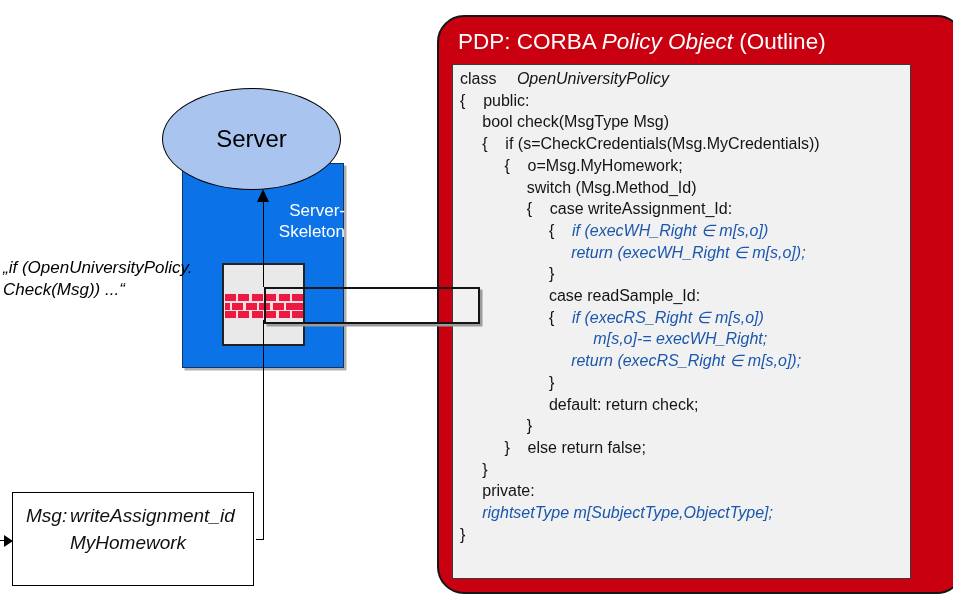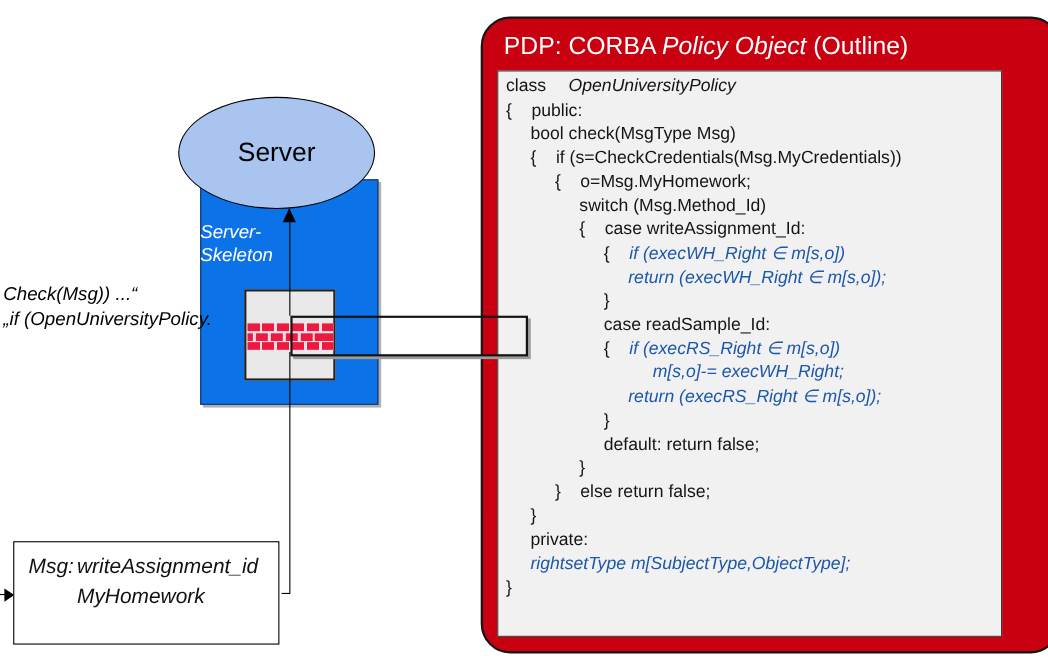--- a/index.html
+++ b/index.html
@@ -10,21 +10,21 @@
     color:#111;
   }
   
   .skeleton-rect {
     position:absolute; left:182px; top:163px; width:160px; height:203px;
     background:var(--server-blue); border:1.5px solid #14335e;
     box-shadow:2.5px 2.5px 0 #b0b0b0; z-index:1;
   }
   .skeleton-label {
     position:absolute; left:182px; top:200px; width:163px; z-index:2;
-    text-align:left; color:#ffffff; font-size:17px; line-height:21px;font-style:italic;
+    text-align:right; color:#ffffff; font-size:17px; line-height:21px;
   }
   .server-ellipse {
     position:absolute; left:162px; top:88px; width:177px; height:100px;
     background:var(--ellipse-blue); border:1.6px solid #000; border-radius:50%;
     display:flex; align-items:center; justify-content:center;
     font-size:24px; color:#000; z-index:3;
   }
   .firewall-box {
     position:absolute; left:222px; top:263px; width:79px; height:79px;
     background:#e9e9e9; border:2px solid #222; z-index:4;
@@ -112,22 +112,22 @@
     <div class="brick-row"></div>
   </div>
 
   <div id="arrow-head-up"></div>
   <div id="arrow-line-top" class="vline"></div>
   <div id="arrow-line-low" class="vline"></div>
   <div id="msg-connector"></div>
   <div class="callout-rect"></div>
 
   <div class="pep-block">
+    <div class="it">„if (OpenUniversityPolicy.</div>
     <div class="it">Check(Msg)) ...“</div>
-    <div class="it">„if (OpenUniversityPolicy.</div>
   </div>
 
   <div class="msg-box">
     <div class="msg-label">Msg:</div>
     <div>
         <div>writeAssignment_id</div>
         <div>MyHomework</div>
       </div>
   </div>
   <div id="msg-arrow-line"></div>
@@ -146,21 +146,21 @@
         <div class="code-line"><span>               switch (Msg.Method_Id)</span></div>
         <div class="code-line"><span>               {    case writeAssignment_Id:</span></div>
         <div class="code-line"><span>                    {    </span><span class="b">if (execWH_Right ∈ m[s,o])</span></div>
         <div class="code-line"><span class="b">                         return (execWH_Right ∈ m[s,o]);</span></div>
         <div class="code-line"><span>                    }</span></div>
         <div class="code-line"><span>                    case readSample_Id:</span></div>
         <div class="code-line"><span>                    {    </span><span class="b">if (execRS_Right ∈ m[s,o])</span></div>
         <div class="code-line"><span class="b">                              m[s,o]-= execWH_Right;</span></div>
         <div class="code-line"><span class="b">                         return (execRS_Right ∈ m[s,o]);</span></div>
         <div class="code-line"><span>                    }</span></div>
-        <div class="code-line"><span>                    default: return false;</span></div>
+        <div class="code-line"><span>                    default: return check;</span></div>
         <div class="code-line"><span>               }</span></div>
         <div class="code-line"><span>          }    else return false;</span></div>
         <div class="code-line"><span>     }</span></div>
         <div class="code-line"><span>     private:</span></div>
         <div class="code-line"><span class="b">     rightsetType m[SubjectType,ObjectType];</span></div>
         <div class="code-line"><span>}</span></div>
       </div>
   </div>
 
 </div>

